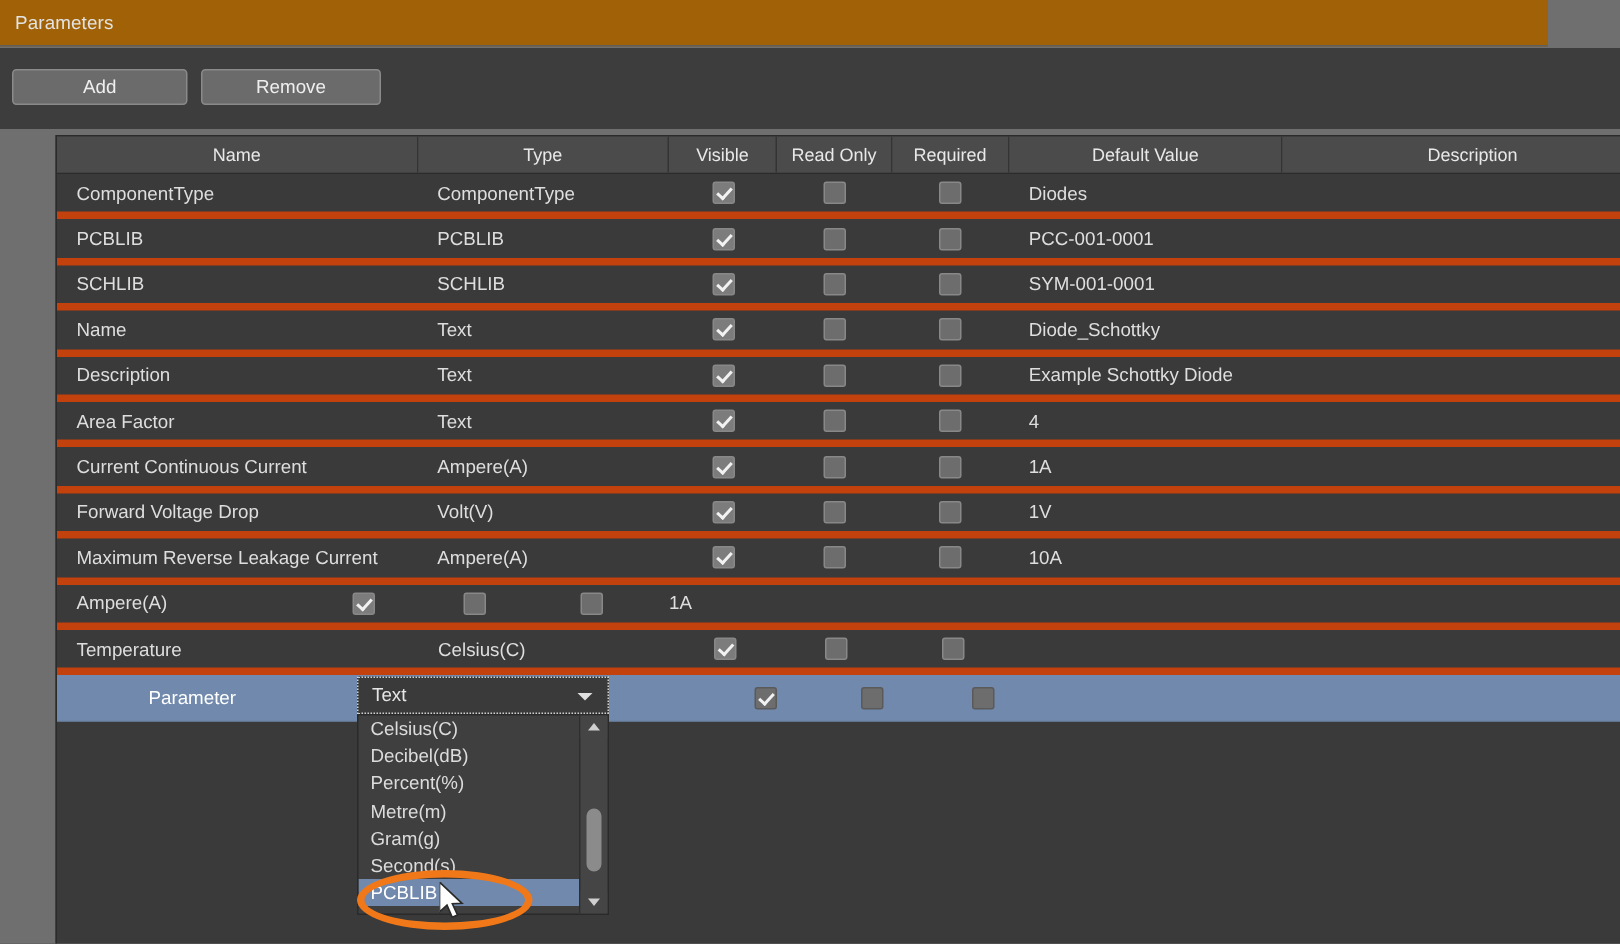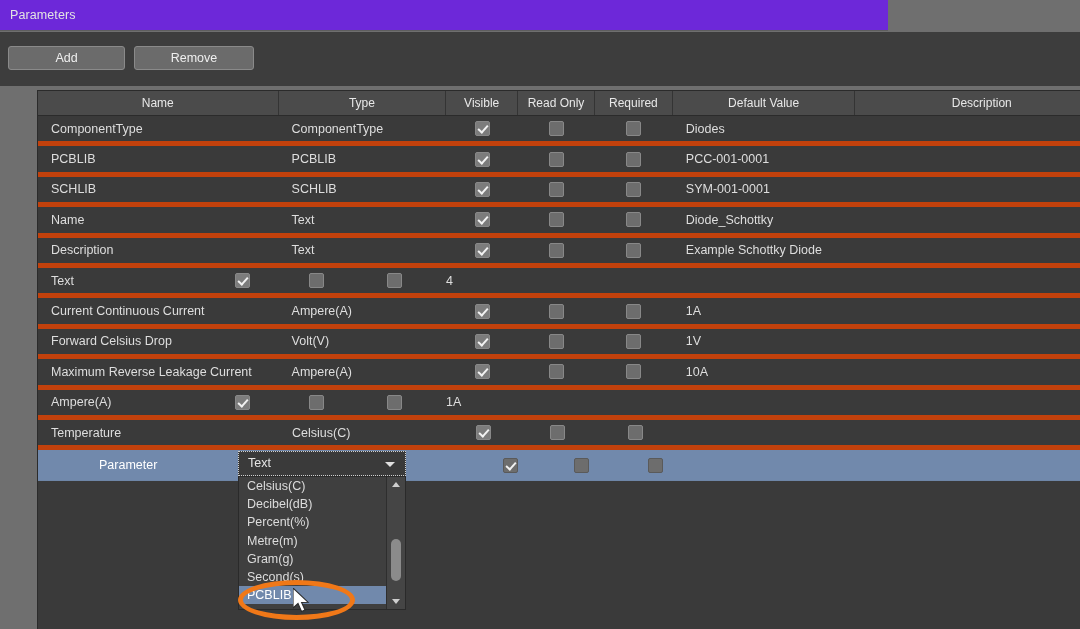--- a/index.html
+++ b/index.html
@@ -19,23 +19,23 @@
     position: relative;
     width: 1080px;
     height: 629px;
     background: #6f6f6f;
   }
 
   
   .titlebar {
     position: absolute;
     left: 0; top: 0;
-    width: 888px;
+    width: 1032px;
     height: 31px;
-    background: #6d28d9;
+    background: #a16207;
     border-bottom: 1px solid #5e5e5e;
     box-sizing: border-box;
   }
   .titlebar .title {
     position: absolute;
     left: 10px;
     top: 8px;
     font-size: 12.5px;
     color: #e3e3e3;
     letter-spacing: .1px;
@@ -399,20 +399,21 @@
           <div class="td center c-ro">
             <span class="cbox"></span>
           </div>
           <div class="td center c-req">
             <span class="cbox"></span>
           </div>
           <div class="td c-def">Example Schottky Diode</div>
           <div class="td c-desc"></div>
         </div>
         <div class="tr">
+          <div class="td c-name">Area Factor</div>
           <div class="td c-type">Text</div>
           <div class="td center c-vis">
             <span class="cbox checked"></span>
           </div>
           <div class="td center c-ro">
             <span class="cbox"></span>
           </div>
           <div class="td center c-req">
             <span class="cbox"></span>
           </div>
@@ -428,21 +429,21 @@
           <div class="td center c-ro">
             <span class="cbox"></span>
           </div>
           <div class="td center c-req">
             <span class="cbox"></span>
           </div>
           <div class="td c-def">1A</div>
           <div class="td c-desc"></div>
         </div>
         <div class="tr">
-          <div class="td c-name">Forward Celsius Drop</div>
+          <div class="td c-name">Forward Voltage Drop</div>
           <div class="td c-type">Volt(V)</div>
           <div class="td center c-vis">
             <span class="cbox checked"></span>
           </div>
           <div class="td center c-ro">
             <span class="cbox"></span>
           </div>
           <div class="td center c-req">
             <span class="cbox"></span>
           </div>

